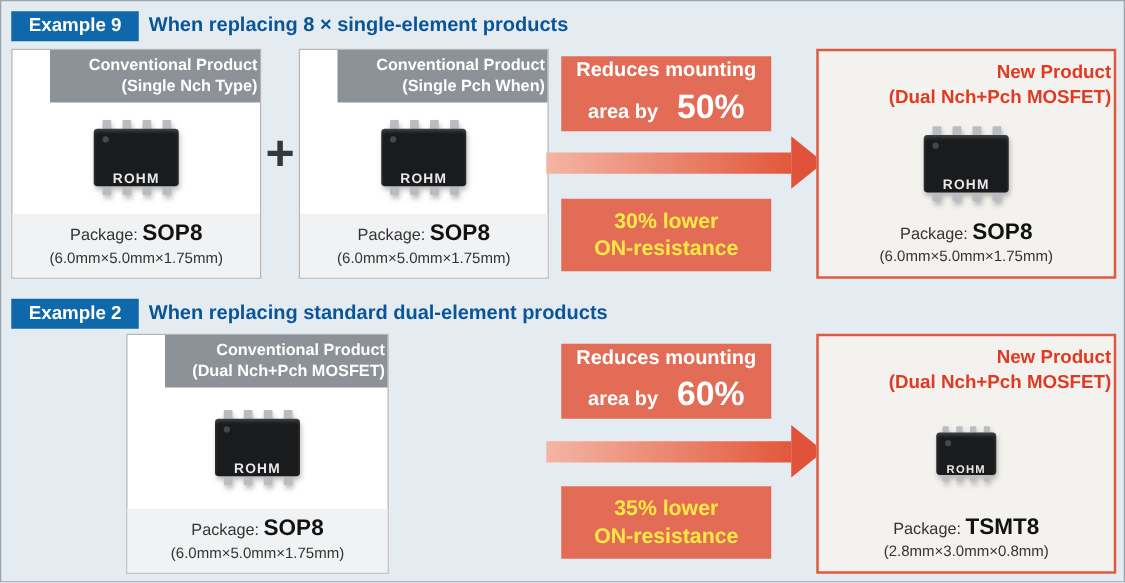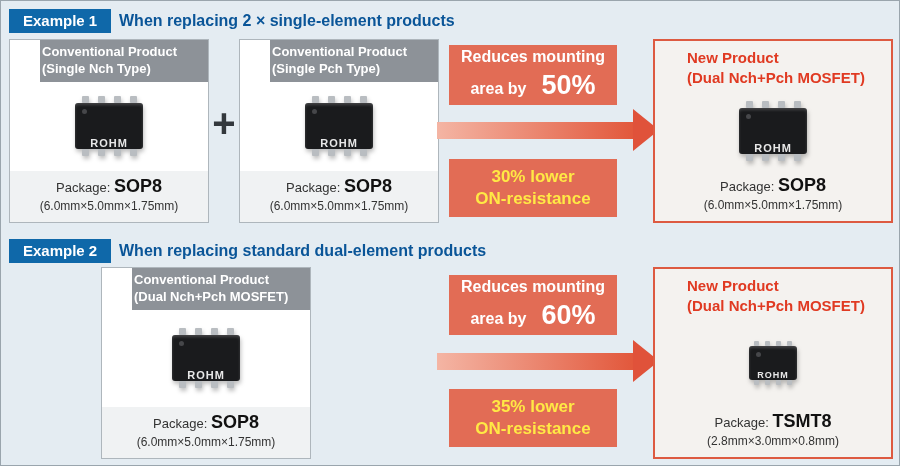--- a/index.html
+++ b/index.html
@@ -3,21 +3,21 @@
 <meta charset="utf-8">
 <style>
   * { margin:0; padding:0; box-sizing:border-box; }
   body { font-family:"Liberation Sans", sans-serif; background:#ffffff; }
   .canvas { position:relative; width:900px; height:466px; background:#e4ecf2; border:1px solid #9aa5ad; overflow:hidden; }
 
   .badge { position:absolute; background:#0f68a9; color:#fff; font-weight:bold; font-size:15px; padding:3px 14px 4px; }
   .section-title { position:absolute; color:#0a5598; font-weight:bold; font-size:16px; }
 
   .card { position:absolute; background:#fff; border:1px solid #aeb6bc; display:flex; flex-direction:column; }
-  .card-header { background:#8d9298; color:#fff; text-align:left; font-weight:bold; font-size:13px; line-height:1.3; padding:4px 2px;margin-left:30px; }
+  .card-header { background:#8d9298; color:#fff; text-align:right; font-weight:bold; font-size:13px; line-height:1.3; padding:4px 2px;margin-left:30px; }
   .chip-area { flex:1; display:flex; align-items:center; justify-content:center; }
   .pkg-area { text-align:center; padding:5px 0 9px; background:#f0f2f3; }
   .pkg-line { font-size:13px; color:#333; }
   .pkg-name { font-size:18px; font-weight:bold; color:#111; }
   .dims { font-size:12px; color:#333; margin-top:2px; }
 
   .newcard { background:#f4f2ef; border:2px solid #dd5a41; }
   .newcard .card-header { background:transparent; color:#e03a22; font-size:15px; padding-top:7px; }
   .newcard .pkg-area { background:transparent; }
 
@@ -44,22 +44,22 @@
   .chip-dot { position:absolute; left:7px; top:6px; width:5px; height:5px; border-radius:50%; background:#46474a; }
   .chip.small .chip-body { width:48px; height:34px; font-size:9px; }
   .chip.small .pin { width:5px; height:5px; }
   .chip.small .pin-row { gap:6px; }
 </style>
 </head>
 <body>
 
 <div class="canvas">
 
-  <div class="badge" style="left:8px; top:8px;">Example 1</div>
-  <div class="section-title" style="left:118px; top:11px;">When replacing 2 × single-element products</div>
+  <div class="badge" style="left:8px; top:8px;">Example 9</div>
+  <div class="section-title" style="left:118px; top:11px;">When replacing 8 × single-element products</div>
 
   <div class="card" style="left:8px; top:38px; width:200px; height:184px;">
     <div class="card-header">
       <div>Conventional Product</div>
       <div>(Single Nch Type)</div>
     </div>
     <div class="chip-area">
       <div class="chip">
         <div class="pin-row">
             <i class="pin"></i>
@@ -86,21 +86,21 @@
       </div>
       <div class="dims">(6.0mm×5.0mm×1.75mm)</div>
     </div>
   </div>
 
   <div class="plus" style="left:204px; top:100px; width:38px;">+</div>
 
   <div class="card" style="left:238px; top:38px; width:200px; height:184px;">
     <div class="card-header">
       <div>Conventional Product</div>
-      <div>(Single Pch Type)</div>
+      <div>(Single Pch When)</div>
     </div>
     <div class="chip-area">
       <div class="chip">
         <div class="pin-row">
             <i class="pin"></i>
             <i class="pin"></i>
             <i class="pin"></i>
             <i class="pin"></i>
           </div>
         <div class="chip-body">

